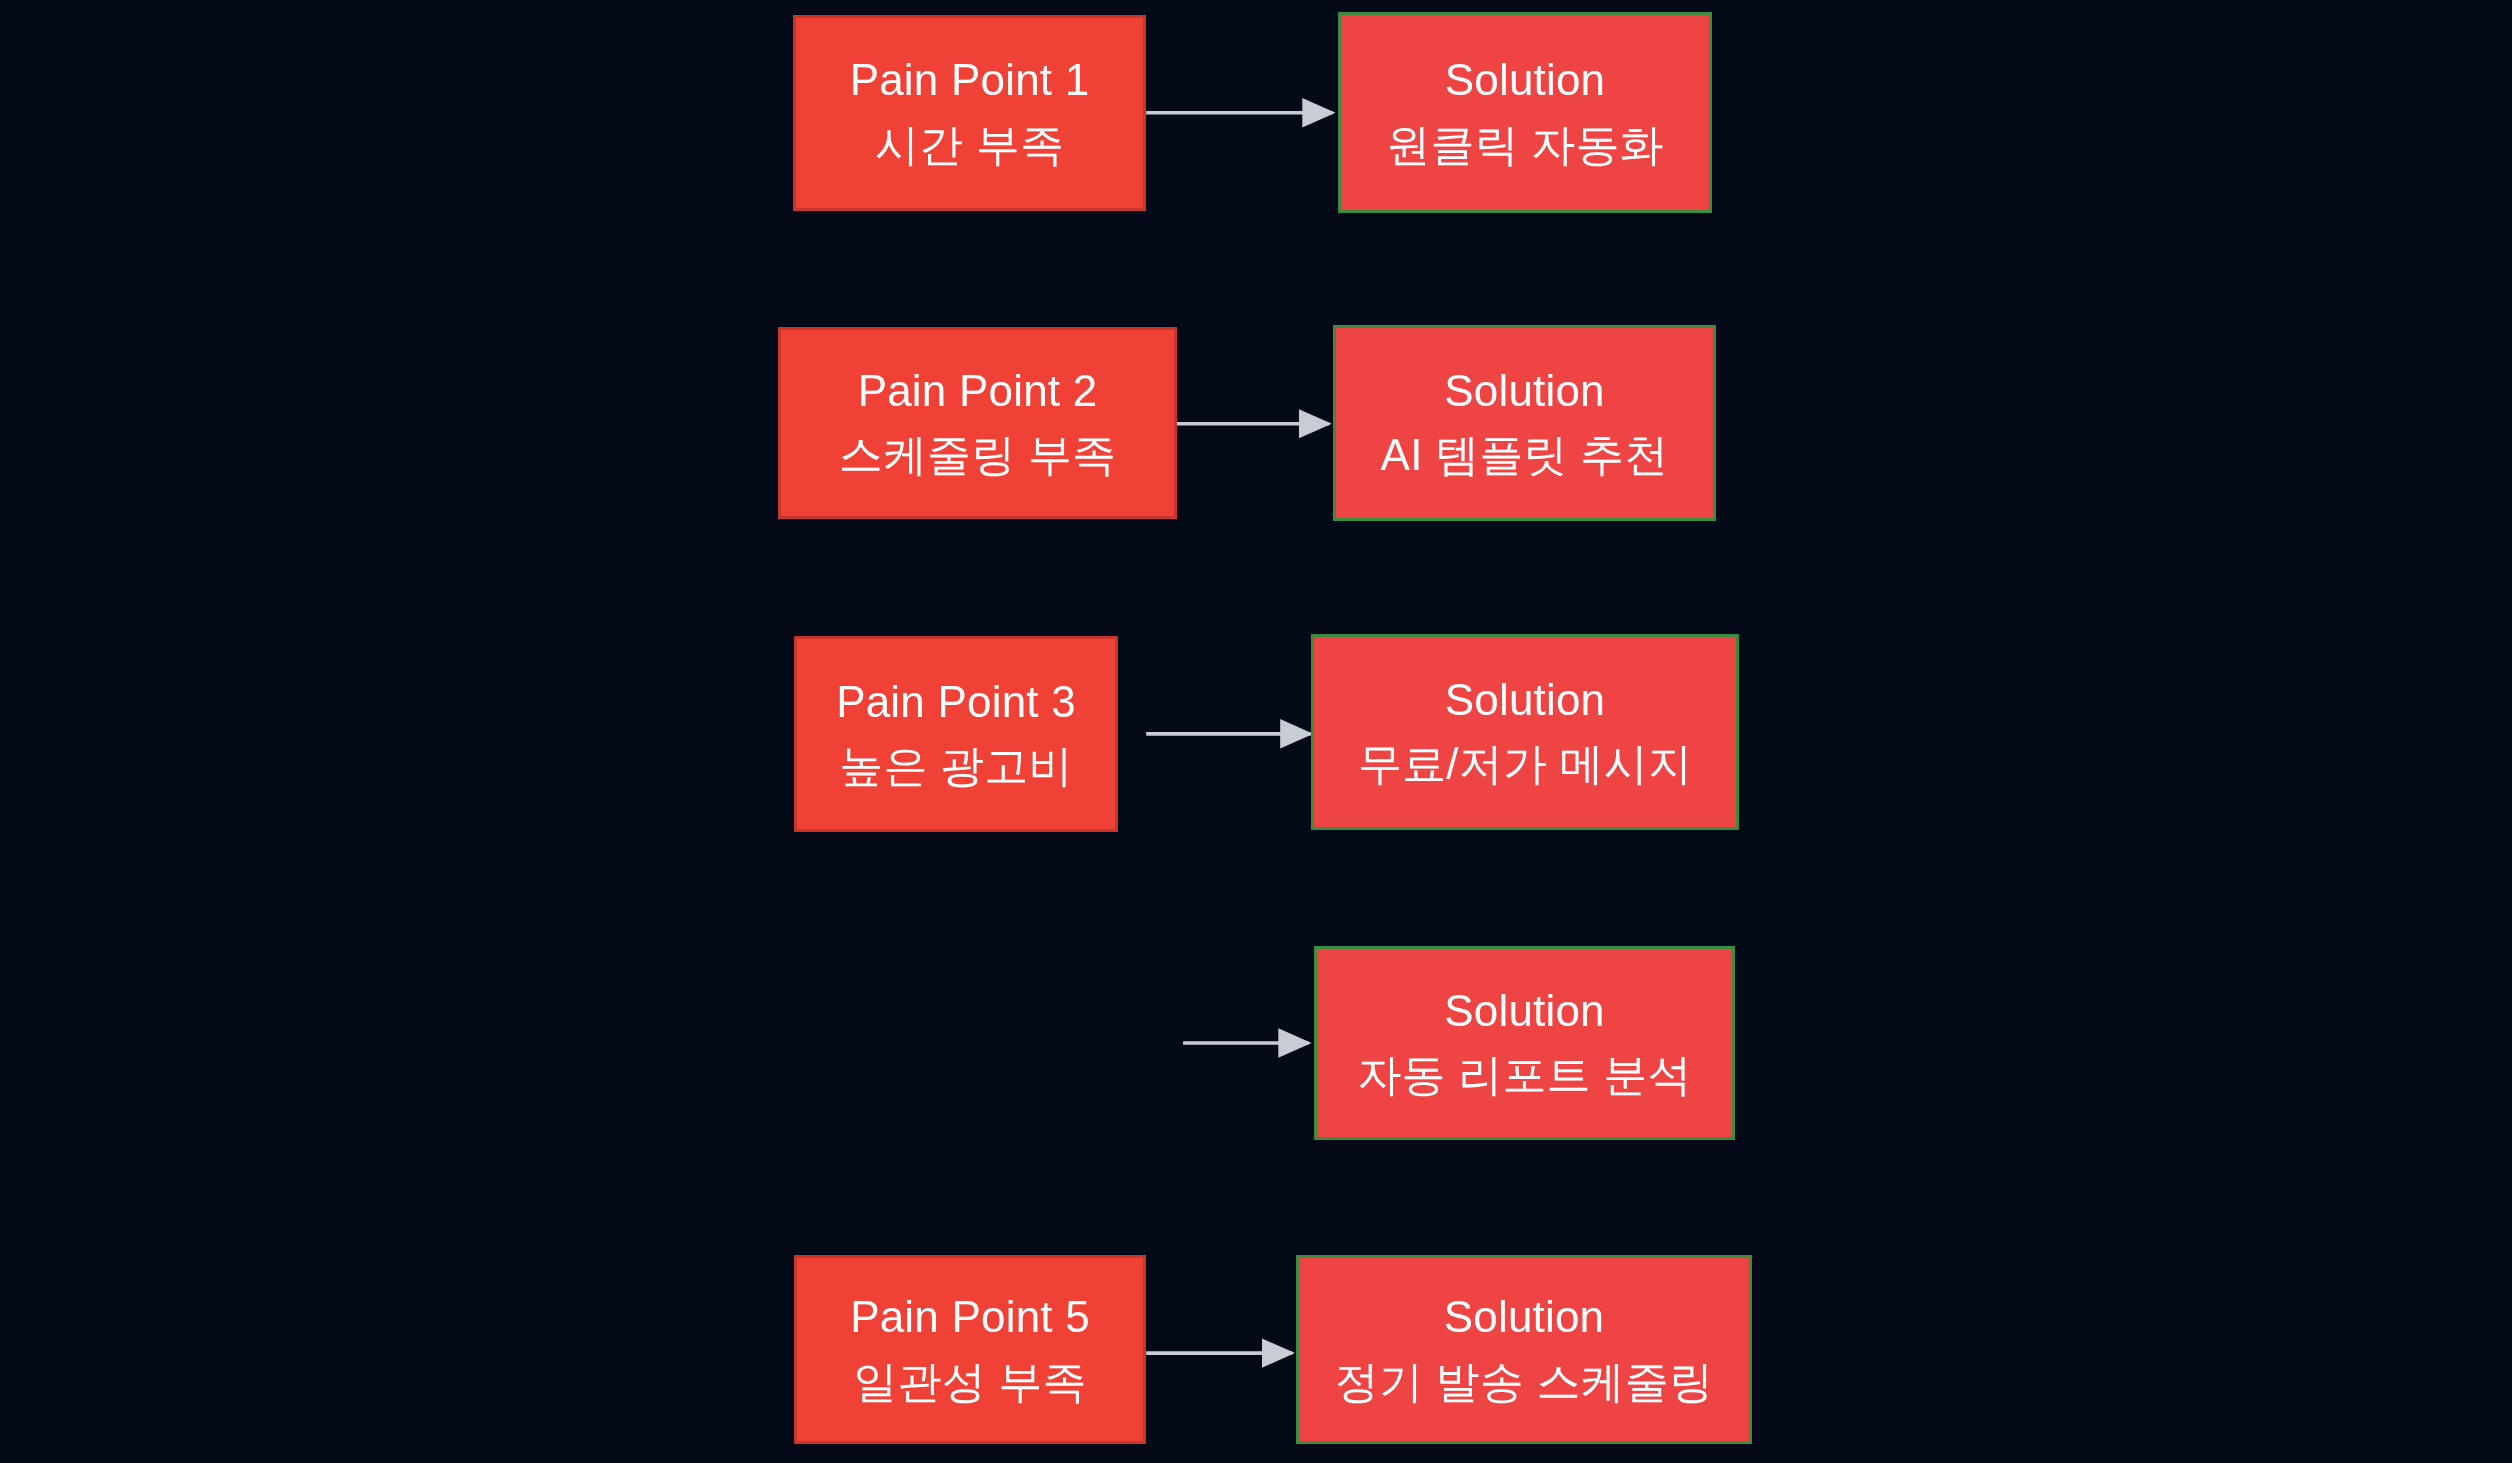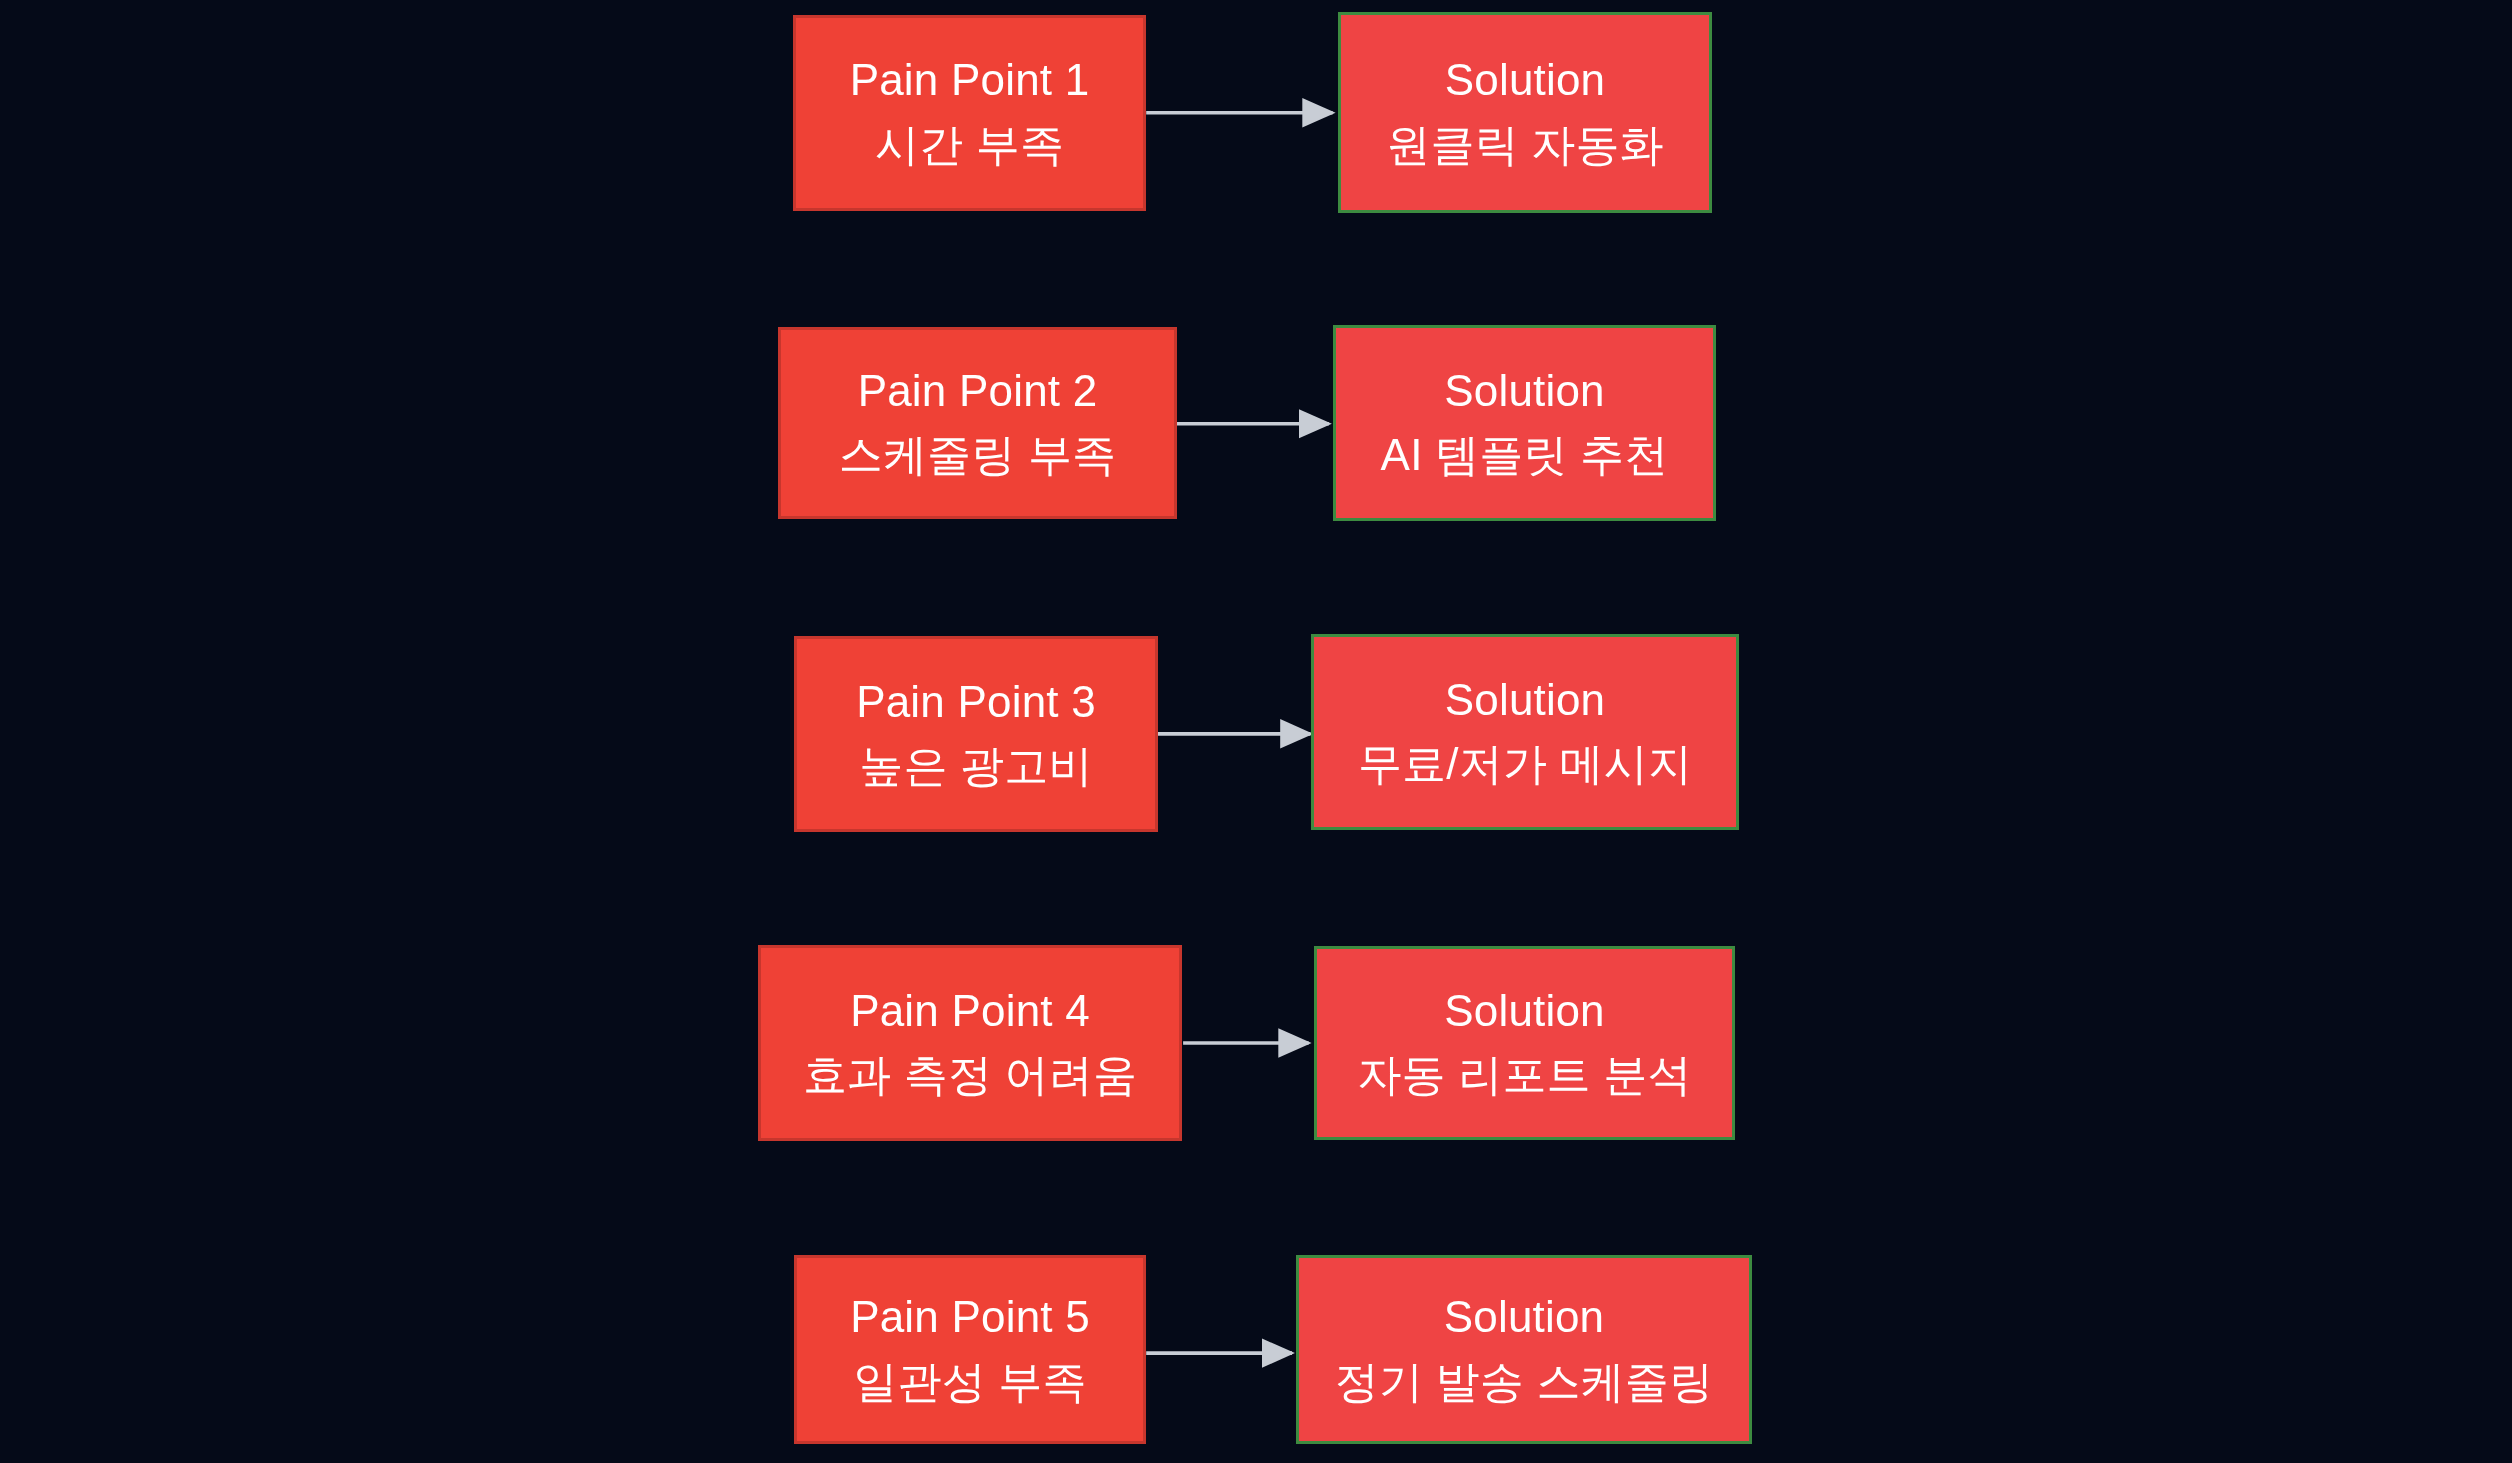--- a/index.html
+++ b/index.html
@@ -92,33 +92,29 @@
 
   <div class="node pain" style="left:778px; top:327px; width:399px; height:192px;">
     <span class="line1">Pain Point 2</span>
     <span class="line2">스케줄링 부족</span>
   </div>
   <div class="node solution" style="left:1333px; top:325px; width:383px; height:196px;">
     <span class="line1">Solution</span>
     <span class="line2">AI 템플릿 추천</span>
   </div>
 
-  <div class="node pain" style="left:794px; top:636px; width:364px; height:196px;">
+  <div class="node pain" style="left:794px; top:636px; width:324px; height:196px;">
     <span class="line1">Pain Point 3</span>
     <span class="line2">높은 광고비</span>
   </div>
   <div class="node solution" style="left:1311px; top:634px; width:428px; height:196px;">
     <span class="line1">Solution</span>
     <span class="line2">무료/저가 메시지</span>
   </div>
 
-  <div class="node pain" style="left:758px; top:945px; width:424px; height:196px;">
-    <span class="line1">Pain Point 4</span>
-    <span class="line2">효과 측정 어려움</span>
-  </div>
   <div class="node solution" style="left:1314px; top:946px; width:421px; height:194px;">
     <span class="line1">Solution</span>
     <span class="line2">자동 리포트 분석</span>
   </div>
 
   <div class="node pain" style="left:794px; top:1255px; width:352px; height:189px;text-align:center;">
     <span class="line1">Pain Point 5</span>
     <span class="line2">일관성 부족</span>
   </div>
   <div class="node solution" style="left:1296px; top:1255px; width:456px; height:189px;">

